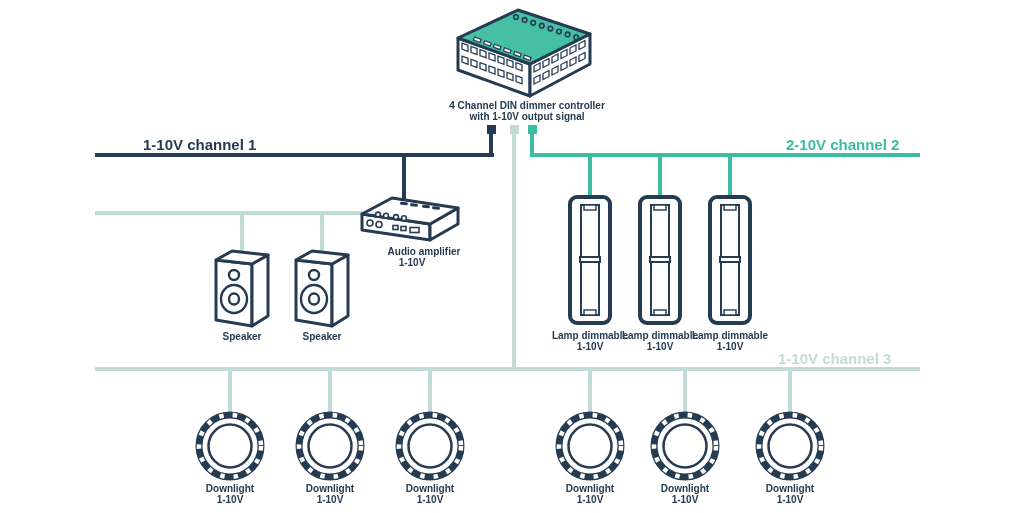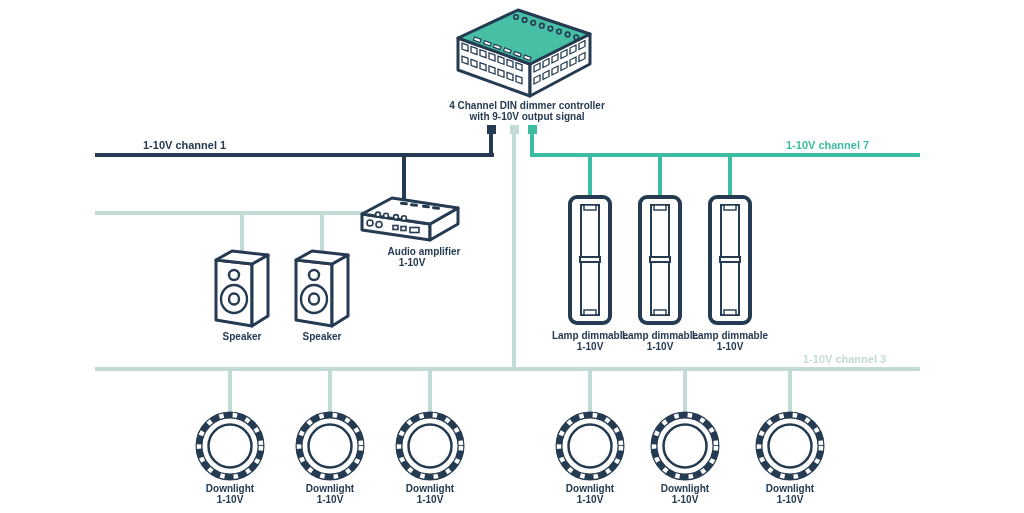--- a/index.html
+++ b/index.html
@@ -5,22 +5,22 @@
   html,body{margin:0;padding:0;background:#fff;}
   .canvas{position:relative;width:1024px;height:513px;background:#ffffff;overflow:hidden;
           font-family:"Liberation Sans", sans-serif;border-radius:15px;}
   .line{position:absolute;}
   .navy-bg{background:#253B52;}
   .teal-bg{background:#3CBCA2;}
   .pale-bg{background:#C3DBD7;}
   .chip{position:absolute;width:9px;height:9px;}
   .lbl{position:absolute;font-weight:bold;font-size:10px;line-height:11px;color:#253B52;
        white-space:nowrap;transform:translateX(-50%);text-align:center;}
-  .ch-lbl{position:absolute;font-weight:bold;font-size:11px;line-height:12px;white-space:nowrap;}
-  .navy-t{color:#253B52;} .teal-t{color:#3CBCA2;} .pale-t{color:#C3DBD7;margin-left:25px;}
+  .ch-lbl{position:absolute;font-weight:bold;font-size:15px;line-height:12px;white-space:nowrap;}
+  .navy-t{color:#253B52;} .teal-t{color:#3CBCA2;} .pale-t{color:#C3DBD7;}
   svg{position:absolute;overflow:visible;}
 </style>
 </head>
 <body>
 
 <div class="canvas">
 
   <div class="line navy-bg" style="left:489px;top:129px;width:4px;height:28px"></div>
   <div class="line navy-bg" style="left:95px;top:153px;width:399px;height:4px"></div>
   <div class="line navy-bg" style="left:402px;top:157px;width:4px;height:48px"></div>
@@ -94,28 +94,28 @@
       <rect x="86" y="119" width="6" height="6"></rect>
         <rect x="95" y="119" width="6" height="6"></rect>
       <rect x="104" y="119" width="6" height="6"></rect>
         <rect x="113" y="119" width="6" height="6"></rect>
       <rect x="122" y="119" width="6" height="6"></rect>
         <rect x="131" y="119" width="6" height="6"></rect>
     </g>
   </svg>
 
   <div class="lbl" style="left:527px;top:100px">4 Channel DIN dimmer controller</div>
-  <div class="lbl" style="left:527px;top:111px">with 9-10V output signal</div>
+  <div class="lbl" style="left:527px;top:111px">with 1-10V output signal</div>
 
   <div class="chip navy-bg" style="left:487px;top:125px"></div>
   <div class="chip pale-bg" style="left:510px;top:125px"></div>
   <div class="chip teal-bg" style="left:528px;top:125px"></div>
 
   <div class="ch-lbl navy-t" style="left:143px;top:139px">1-10V channel 1</div>
-  <div class="ch-lbl teal-t" style="left:786px;top:139px">1-10V channel 7</div>
+  <div class="ch-lbl teal-t" style="left:786px;top:139px">2-10V channel 2</div>
   <div class="ch-lbl pale-t" style="left:778px;top:353px">1-10V channel 3</div>
 
   <svg style="left:360px;top:192px" width="100" height="58" viewBox="0 0 100 58">
     <g stroke="#253B52" stroke-width="3" stroke-linejoin="round">
       <polygon fill="#ffffff" points="2,22 70,32 70,48 2,38"></polygon>
       <polygon fill="#ffffff" points="70,32 98,16 98,32 70,48"></polygon>
       <polygon fill="#ffffff" points="2,22 32,6 98,16 70,32"></polygon>
     </g>
     <g fill="#253B52">
       <rect x="40" y="10" width="8" height="3" rx="1.5" transform="rotate(8 44 11)"></rect>

